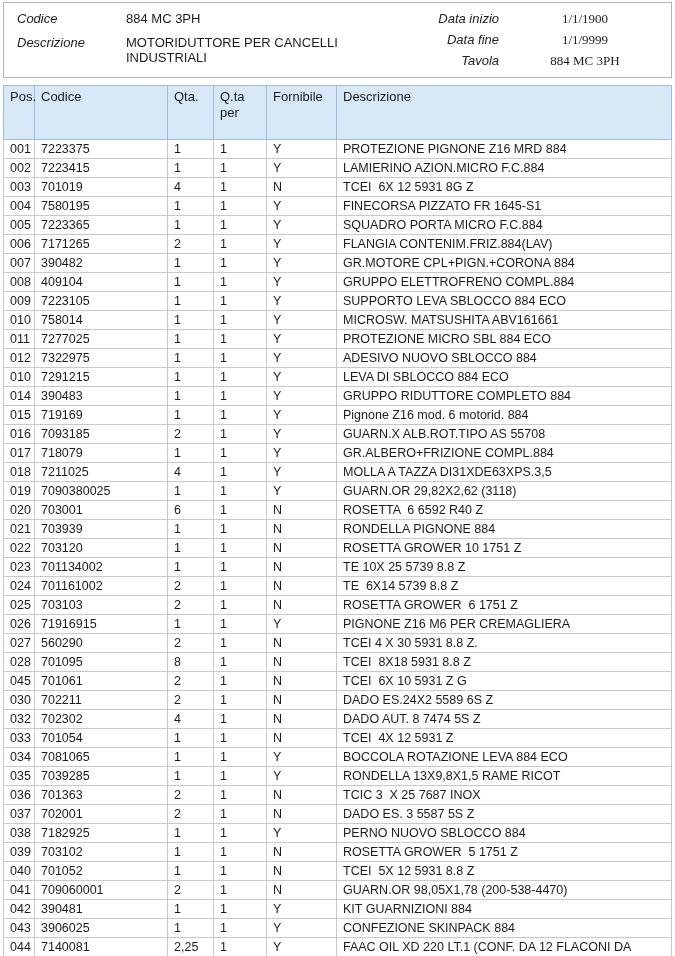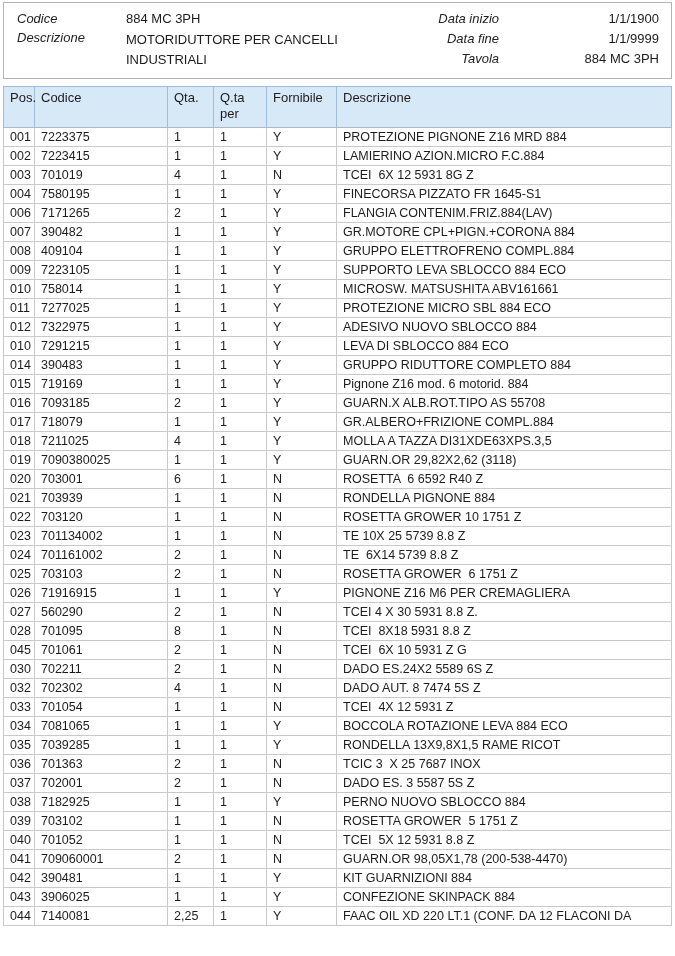--- a/index.html
+++ b/index.html
@@ -21,48 +21,48 @@
     font-size:13px;
   }
   .hdr-left {
     display:grid;
     grid-template-columns:107px auto;
     column-gap:2px; row-gap:4px;
     align-items:start;
   }
   .hdr-label { font-style:italic; color:#222; }
   .hdr-value { color:#1c1c1c; }
-  .hdr-value-desc { max-width:252px; line-height:20px; }
+  .hdr-value-desc { max-width:252px; line-height:15px; }
   .hdr-right {
     display:grid;
     grid-template-columns:auto 148px;
     column-gap:12px; row-gap:5px;
     align-content:start;
     margin-right:2px;
   }
   .hdr-right .hdr-label { text-align:right; }
-  .hdr-right .hdr-value { text-align:right; }
+  .hdr-right .hdr-value { text-align:center;font-family:Liberation Serif, serif; }
 
   
   table.parts {
     border-collapse:collapse;
     table-layout:fixed;
     width:669px;
     margin-top:7px;
   }
   table.parts thead th {
     background:var(--table-header-bg, #d7e8f6);
     border:1px solid var(--table-header-border, #9fbdd8);
     font-weight:normal;
     font-size:13px;
     text-align:left;
     vertical-align:top;
     padding:3px 3px 3px 6px;
     line-height:16px;
-    height:41px;
+    height:54px;
   }
   table.parts tbody td {
     border:1px solid var(--grid-border, #c9c9c9);
     font-size:12.5px;
     height:19px;
     line-height:18px;
     padding:0 3px 0 6px;
     white-space:pre;
     overflow:hidden;
     vertical-align:middle;
@@ -136,20 +136,28 @@
         </tr>
         <tr>
           <td>004</td>
           <td>7580195</td>
           <td>1</td>
           <td>1</td>
           <td>Y</td>
           <td>FINECORSA PIZZATO FR 1645-S1</td>
         </tr>
         <tr>
+          <td>005</td>
+          <td>7223365</td>
+          <td>1</td>
+          <td>1</td>
+          <td>Y</td>
+          <td>SQUADRO PORTA MICRO F.C.884</td>
+        </tr>
+        <tr>
           <td>006</td>
           <td>7171265</td>
           <td>2</td>
           <td>1</td>
           <td>Y</td>
           <td>FLANGIA CONTENIM.FRIZ.884(LAV)</td>
         </tr>
         <tr>
           <td>007</td>
           <td>390482</td>

